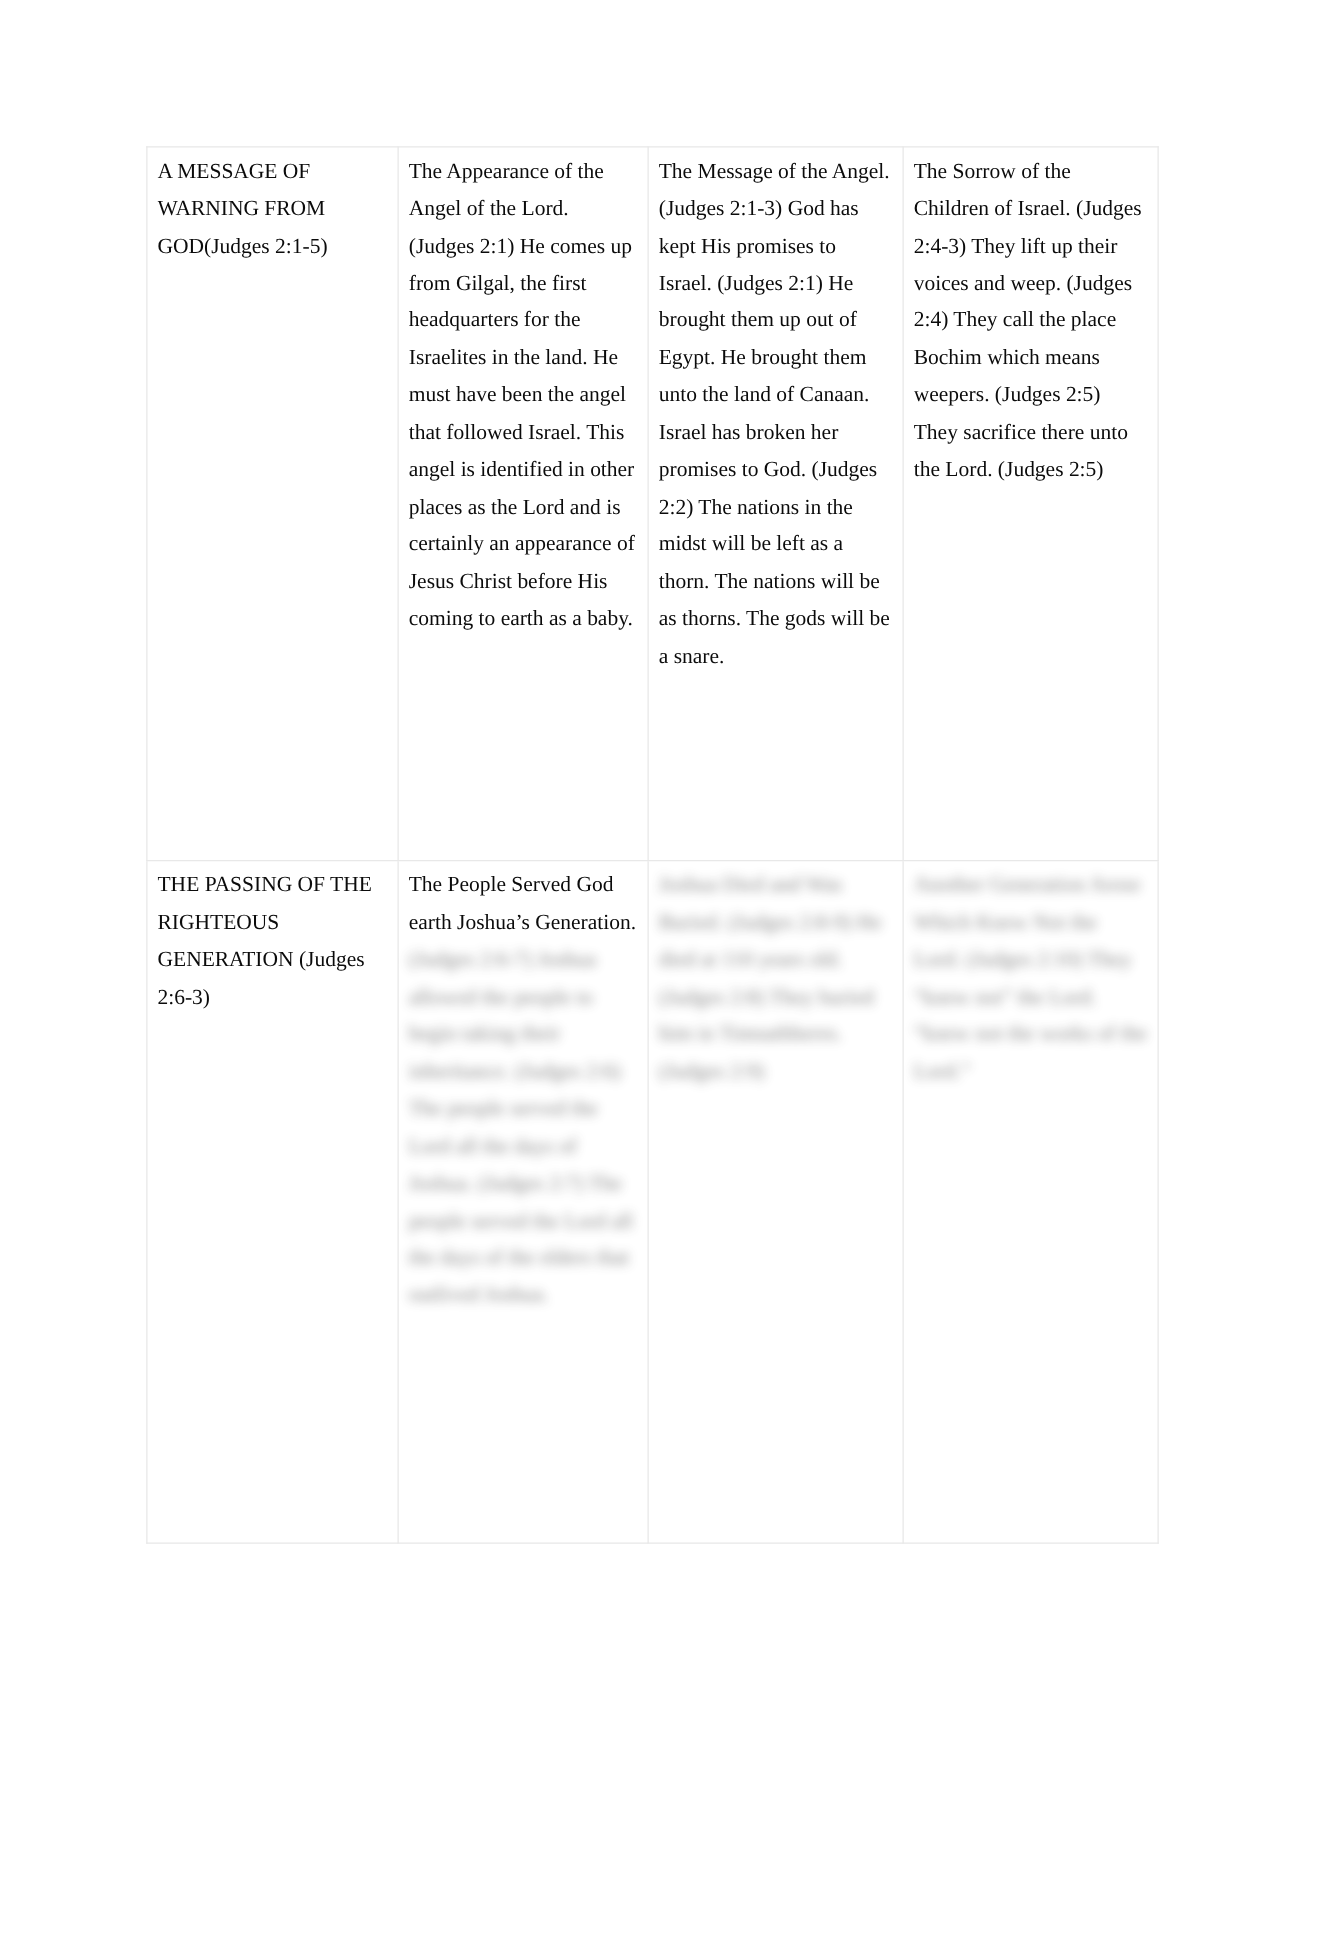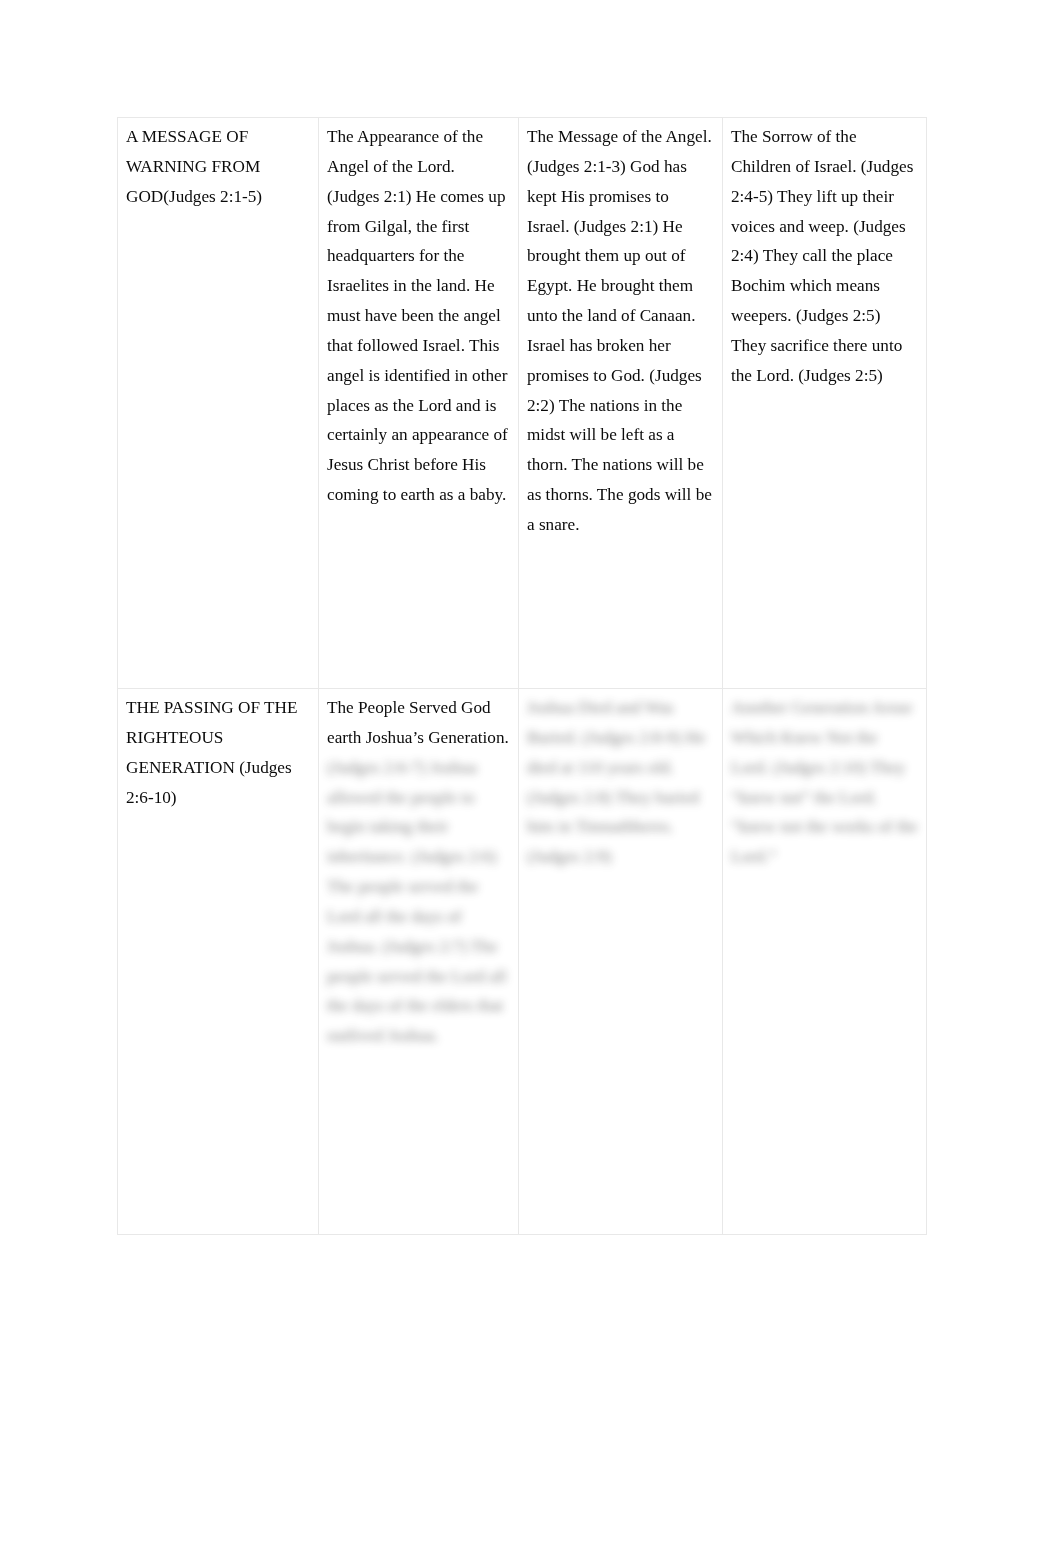--- a/index.html
+++ b/index.html
@@ -104,27 +104,27 @@
         <td>
           <span class="cell-text clear-part">A MESSAGE OF WARNING FROM GOD(Judges 2:1-5)</span>
         </td>
         <td>
           <span class="cell-text clear-part">The Appearance of the Angel of the Lord. (Judges 2:1) He comes up from Gilgal, the first headquarters for the Israelites in the land. He must have been the angel that followed Israel. This angel is identified in other places as the Lord and is certainly an appearance of Jesus Christ before His coming to earth as a baby.</span>
         </td>
         <td>
           <span class="cell-text clear-part">The Message of the Angel. (Judges 2:1-3) God has kept His promises to Israel. (Judges 2:1) He brought them up out of Egypt. He brought them unto the land of Canaan. Israel has broken her promises to God. (Judges 2:2) The nations in the midst will be left as a thorn. The nations will be as thorns. The gods will be a snare.</span>
         </td>
         <td>
-          <span class="cell-text clear-part">The Sorrow of the Children of Israel. (Judges 2:4-5) They lift up their voices and weep. (Judges 2:4) They call the place Bochim which means weepers. (Judges 2:5) They sacrifice there unto the Lord. (Judges 2:5)</span>
+          <span class="cell-text clear-part">The Sorrow of the Children of Israel. (Judges 2:4-3) They lift up their voices and weep. (Judges 2:4) They call the place Bochim which means weepers. (Judges 2:5) They sacrifice there unto the Lord. (Judges 2:5)</span>
         </td>
       </tr>
 
       <tr class="row-2">
         <td>
-          <span class="cell-text clear-part">THE PASSING OF THE RIGHTEOUS GENERATION (Judges 2:6-10)</span>
+          <span class="cell-text clear-part">THE PASSING OF THE RIGHTEOUS GENERATION (Judges 2:6-3)</span>
         </td>
         <td>
           <span class="clear-part">The People Served God earth Joshua’s Generation.</span>
           <span class="blur-part">(Judges 2:6-7) Joshua allowed the people to begin taking their inheritance. (Judges 2:6) The people served the Lord all the days of Joshua. (Judges 2:7) The people served the Lord all the days of the elders that outlived Joshua.</span>
         </td>
         <td class="blur-cell">
           <span class="cell-text">Joshua Died and Was Buried. (Judges 2:8-9) He died at 110 years old. (Judges 2:8) They buried him in Timnathheres. (Judges 2:9)</span>
         </td>
         <td class="blur-cell">
           <span class="cell-text">Another Generation Arose Which Knew Not the Lord. (Judges 2:10) They “knew not” the Lord. “knew not the works of the Lord.”</span>

